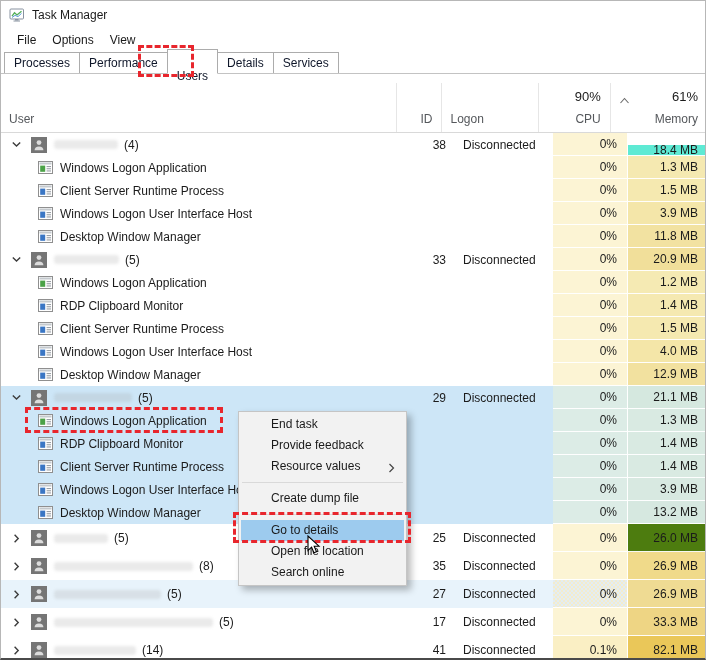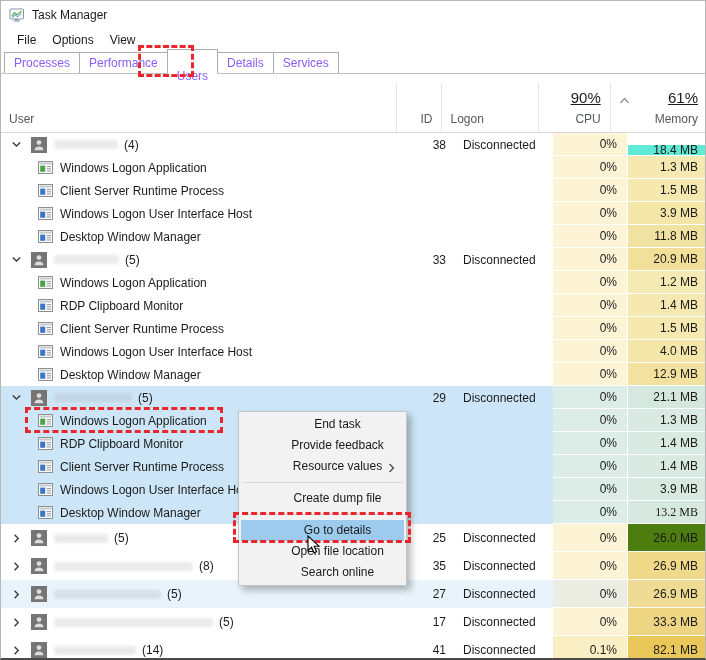--- a/index.html
+++ b/index.html
@@ -1,36 +1,36 @@
 <!DOCTYPE html>
 <html><head>
 <meta charset="utf-8">
 <style>
   html,body{margin:0;padding:0;background:#fff;}
   *{box-sizing:border-box;}
   body{font-family:"Liberation Sans","DejaVu Sans",sans-serif;}
   .window{position:relative;width:706px;height:660px;background:#fff;overflow:hidden;
-    border:1px solid #b7b7b7;border-bottom:2px solid #4a4a4a;text-align:center;}
+    border:1px solid #b7b7b7;border-bottom:2px solid #4a4a4a;}
   
   .titlebar{position:absolute;left:0;top:0;width:100%;height:28px;display:flex;align-items:center;padding-left:8px;background:#fff;}
   .titlebar .ticon{margin-right:7px;display:inline-flex;}
   .titlebar .ttext{font-size:12px;color:#1a1a1a;}
   
   .menubar{position:absolute;left:0;top:28px;width:100%;height:22px;display:flex;align-items:center;padding-left:8px;background:#fff;}
   .menu-item{font-size:12px;color:#1a1a1a;padding:2px 8px 3px 8px;cursor:default;}
   
   .tabstrip{position:absolute;left:0;top:49px;width:100%;height:24px;display:flex;align-items:flex-end;padding-left:3px;border-bottom:1px solid #c3c3c3;background:#fff;}
-  .tab{font-size:12px;color:#8b5cf6;background:#fff;border:1px solid #acacac;border-bottom:none;
+  .tab{font-size:12px;color:#0f172a;background:#fff;border:1px solid #acacac;border-bottom:none;
     padding:3px 9px 4px 9px;margin-right:-1px;height:21px;position:relative;}
   .tab.selected{height:24px;padding-top:19px;z-index:3;background:#fff;margin-bottom:-1px;border-bottom:1px solid #fff;}
   
   .listheader{position:absolute;left:0;top:82px;width:706px;height:50px;border-bottom:1px solid #d9d9d9;display:flex;background:#fff;}
   .hc{position:relative;height:100%;border-left:1px solid #e6e6e6;}
   .hc:first-child{border-left:none;}
-  .hc .big{position:absolute;right:9px;top:6px;font-size:15px;color:#1b1b1b;text-decoration:underline;}
+  .hc .big{position:absolute;right:9px;top:6px;font-size:13px;color:#1b1b1b;}
   .hc .small{position:absolute;bottom:6px;font-size:12px;color:#55585c;}
   .hc .small.r{right:9px;}
   .hc .small.l{left:8px;}
   .hc .caret{position:absolute;left:8px;top:8px;}
   .w-user{width:406px;} .w-id{width:47px;} .w-status{width:99px;} .w-cpu{width:74px;} .w-mem{width:100px;}
   
   .tbody{position:absolute;left:0;top:132px;width:706px;height:528px;background:#fff;}
   .trow{display:flex;width:706px;align-items:stretch;}
   .trow.h23{height:23px;} .trow.h28{height:28px;}
   .cell{display:flex;align-items:center;font-size:12px;color:#1b1b1b;overflow:hidden;white-space:nowrap;}
@@ -436,21 +436,21 @@
               <rect x="8.6" y="5" width="4.4" height="1.1" fill="#9aa0a6"></rect>
               <rect x="8.6" y="7.2" width="4.4" height="1.1" fill="#9aa0a6"></rect>
               <rect x="8.6" y="9.4" width="4.4" height="1.1" fill="#9aa0a6"></rect>
             </svg>
           </span>
           <span>Desktop Window Manager</span>
         </div>
         <div class="cell c-id"></div>
         <div class="cell c-status"></div>
         <div class="cell c-cpu" style="background: rgb(220, 236, 230);">0%</div>
-        <div class="cell c-mem" style="background: rgb(214, 232, 224); font-family: Liberation Serif, serif;">13.2 MB</div>
+        <div class="cell c-mem" style="background: rgb(214, 232, 224);">13.2 MB</div>
       </div>
       <div class="trow h28">
         <div class="cell c-user">
           <span class="chev">
             <svg width="11" height="11" viewBox="0 0 11 11">
               <polyline points="3.6,1.8 7.2,5.5 3.6,9.2" fill="none" stroke="#3c3c3c" stroke-width="1.4"></polyline>
             </svg>
           </span>
           <span class="avatar">
             <svg width="16" height="16" viewBox="0 0 16 16">

